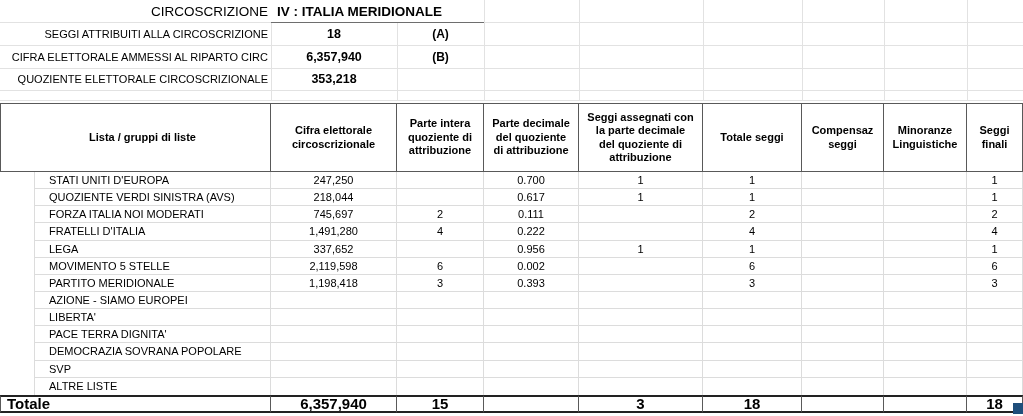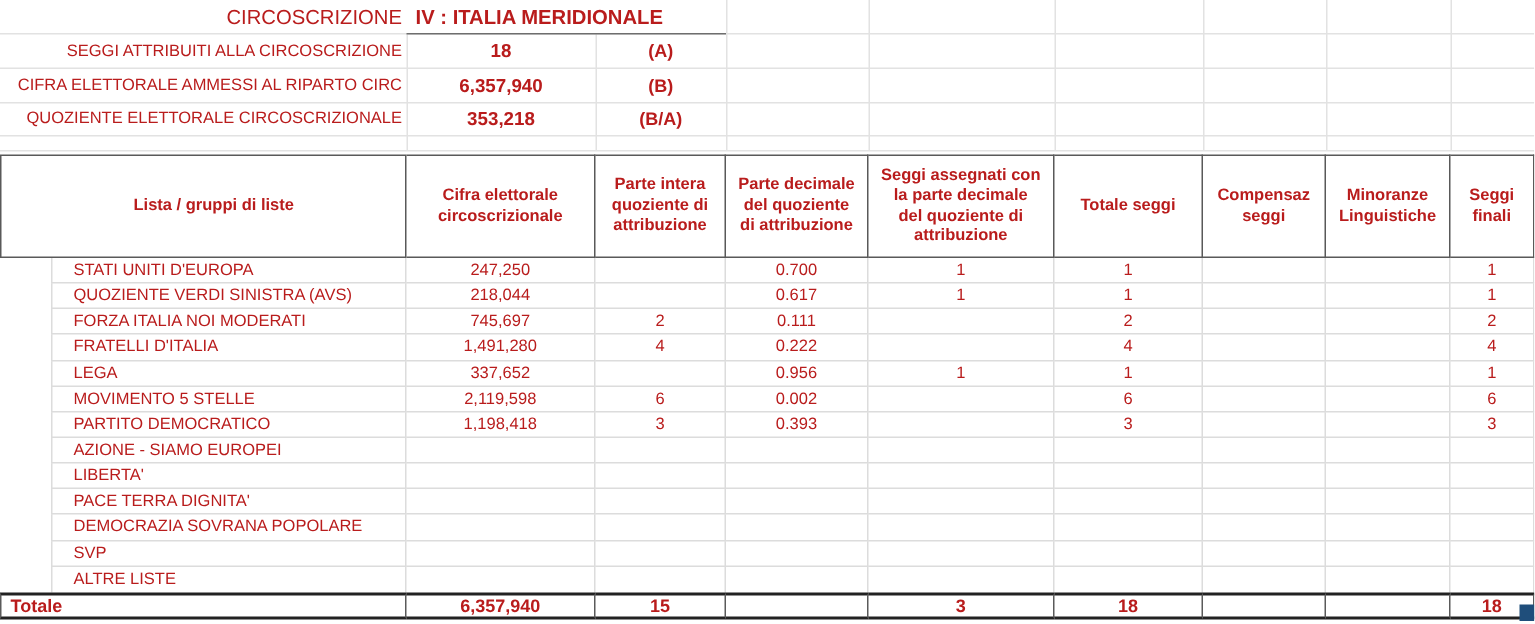--- a/index.html
+++ b/index.html
@@ -1,18 +1,18 @@
 <!DOCTYPE html>
 <html><head>
 <meta charset="utf-8">
 <style>
   html,body { margin:0; padding:0; background:#fff; }
   .sheet {
     position:relative; width:1023px; height:416px; background:#ffffff;
-    font-family:"Liberation Sans", sans-serif; color:#b91c1c; overflow:hidden;
+    font-family:"Liberation Sans", sans-serif; color:#000000; overflow:hidden;
   }
   
   .gl { position:absolute; background:#e2e2e2; }
   .gl-dark { position:absolute; background:#6e6e6e; }
 
   
   .abs { position:absolute; display:flex; align-items:center; box-sizing:border-box; }
   .title-label { left:0; top:0; width:268px; height:22px; justify-content:flex-end; font-size:13.5px; }
   .title-value { left:277px; top:0; width:300px; height:22px; font-size:13.5px; font-weight:bold; }
   .info-label { left:0; width:268px; justify-content:flex-end; font-size:11px; }
@@ -34,21 +34,21 @@
     font-weight:bold; font-size:11px; line-height:13.5px; justify-content:center;
     text-align:center; white-space:pre-line; padding:0 2px;
   }
   .h.fl { border-left:1px solid #595959;padding-left:16px; }
   .d { border-right:1px solid #dcdcdc; border-bottom:1px solid #dcdcdc; font-size:11px; justify-content:center; white-space:nowrap; }
   .d.fl { border-left:1px solid #dcdcdc;margin-left:34px; }
   .d.name { justify-content:flex-start; padding-left:14px; }
   .d.nb { border-bottom:none; }
   .t {
     border-top:2px solid #222222; border-bottom:2px solid #222222; border-right:1px solid #5a5a5a;
-    font-weight:bold; font-size:12px; justify-content:center; white-space:nowrap;
+    font-weight:bold; font-size:15px; justify-content:center; white-space:nowrap;
   }
   .t.fl { border-left:1px solid #5a5a5a; }
   .t.name { justify-content:flex-start; padding-left:6px; }
 
   
   .fill-handle { position:absolute; left:1013px; top:403px; width:10px; height:11px; background:#1f4e7b; }
 </style>
 </head>
 <body>
 
@@ -77,21 +77,20 @@
   <div class="abs info-label r1">SEGGI ATTRIBUITI ALLA CIRCOSCRIZIONE</div>
   <div class="abs info-value r1">18</div>
   <div class="abs info-code  r1">(A)</div>
 
   <div class="abs info-label r2">CIFRA ELETTORALE AMMESSI AL RIPARTO CIRC</div>
   <div class="abs info-value r2">6,357,940</div>
   <div class="abs info-code  r2">(B)</div>
 
   <div class="abs info-label r3">QUOZIENTE ELETTORALE CIRCOSCRIZIONALE</div>
   <div class="abs info-value r3">353,218</div>
-  <div class="abs info-code  r3">(B/A)</div>
 
   <div class="table">
 
     <div>
       <div class="cell h fl">Lista / gruppi di liste</div>
       <div class="cell h">Cifra elettorale
 circoscrizionale</div>
       <div class="cell h">Parte intera
 quoziente di
 attribuzione</div>
@@ -177,21 +176,21 @@
       <div class="cell d">6</div>
       <div class="cell d">0.002</div>
       <div class="cell d"></div>
       <div class="cell d">6</div>
       <div class="cell d"></div>
       <div class="cell d"></div>
       <div class="cell d">6</div>
     </div>
 
     <div>
-      <div class="cell d fl name">PARTITO DEMOCRATICO</div>
+      <div class="cell d fl name">PARTITO MERIDIONALE</div>
       <div class="cell d">1,198,418</div>
       <div class="cell d">3</div>
       <div class="cell d">0.393</div>
       <div class="cell d"></div>
       <div class="cell d">3</div>
       <div class="cell d"></div>
       <div class="cell d"></div>
       <div class="cell d">3</div>
     </div>
 

